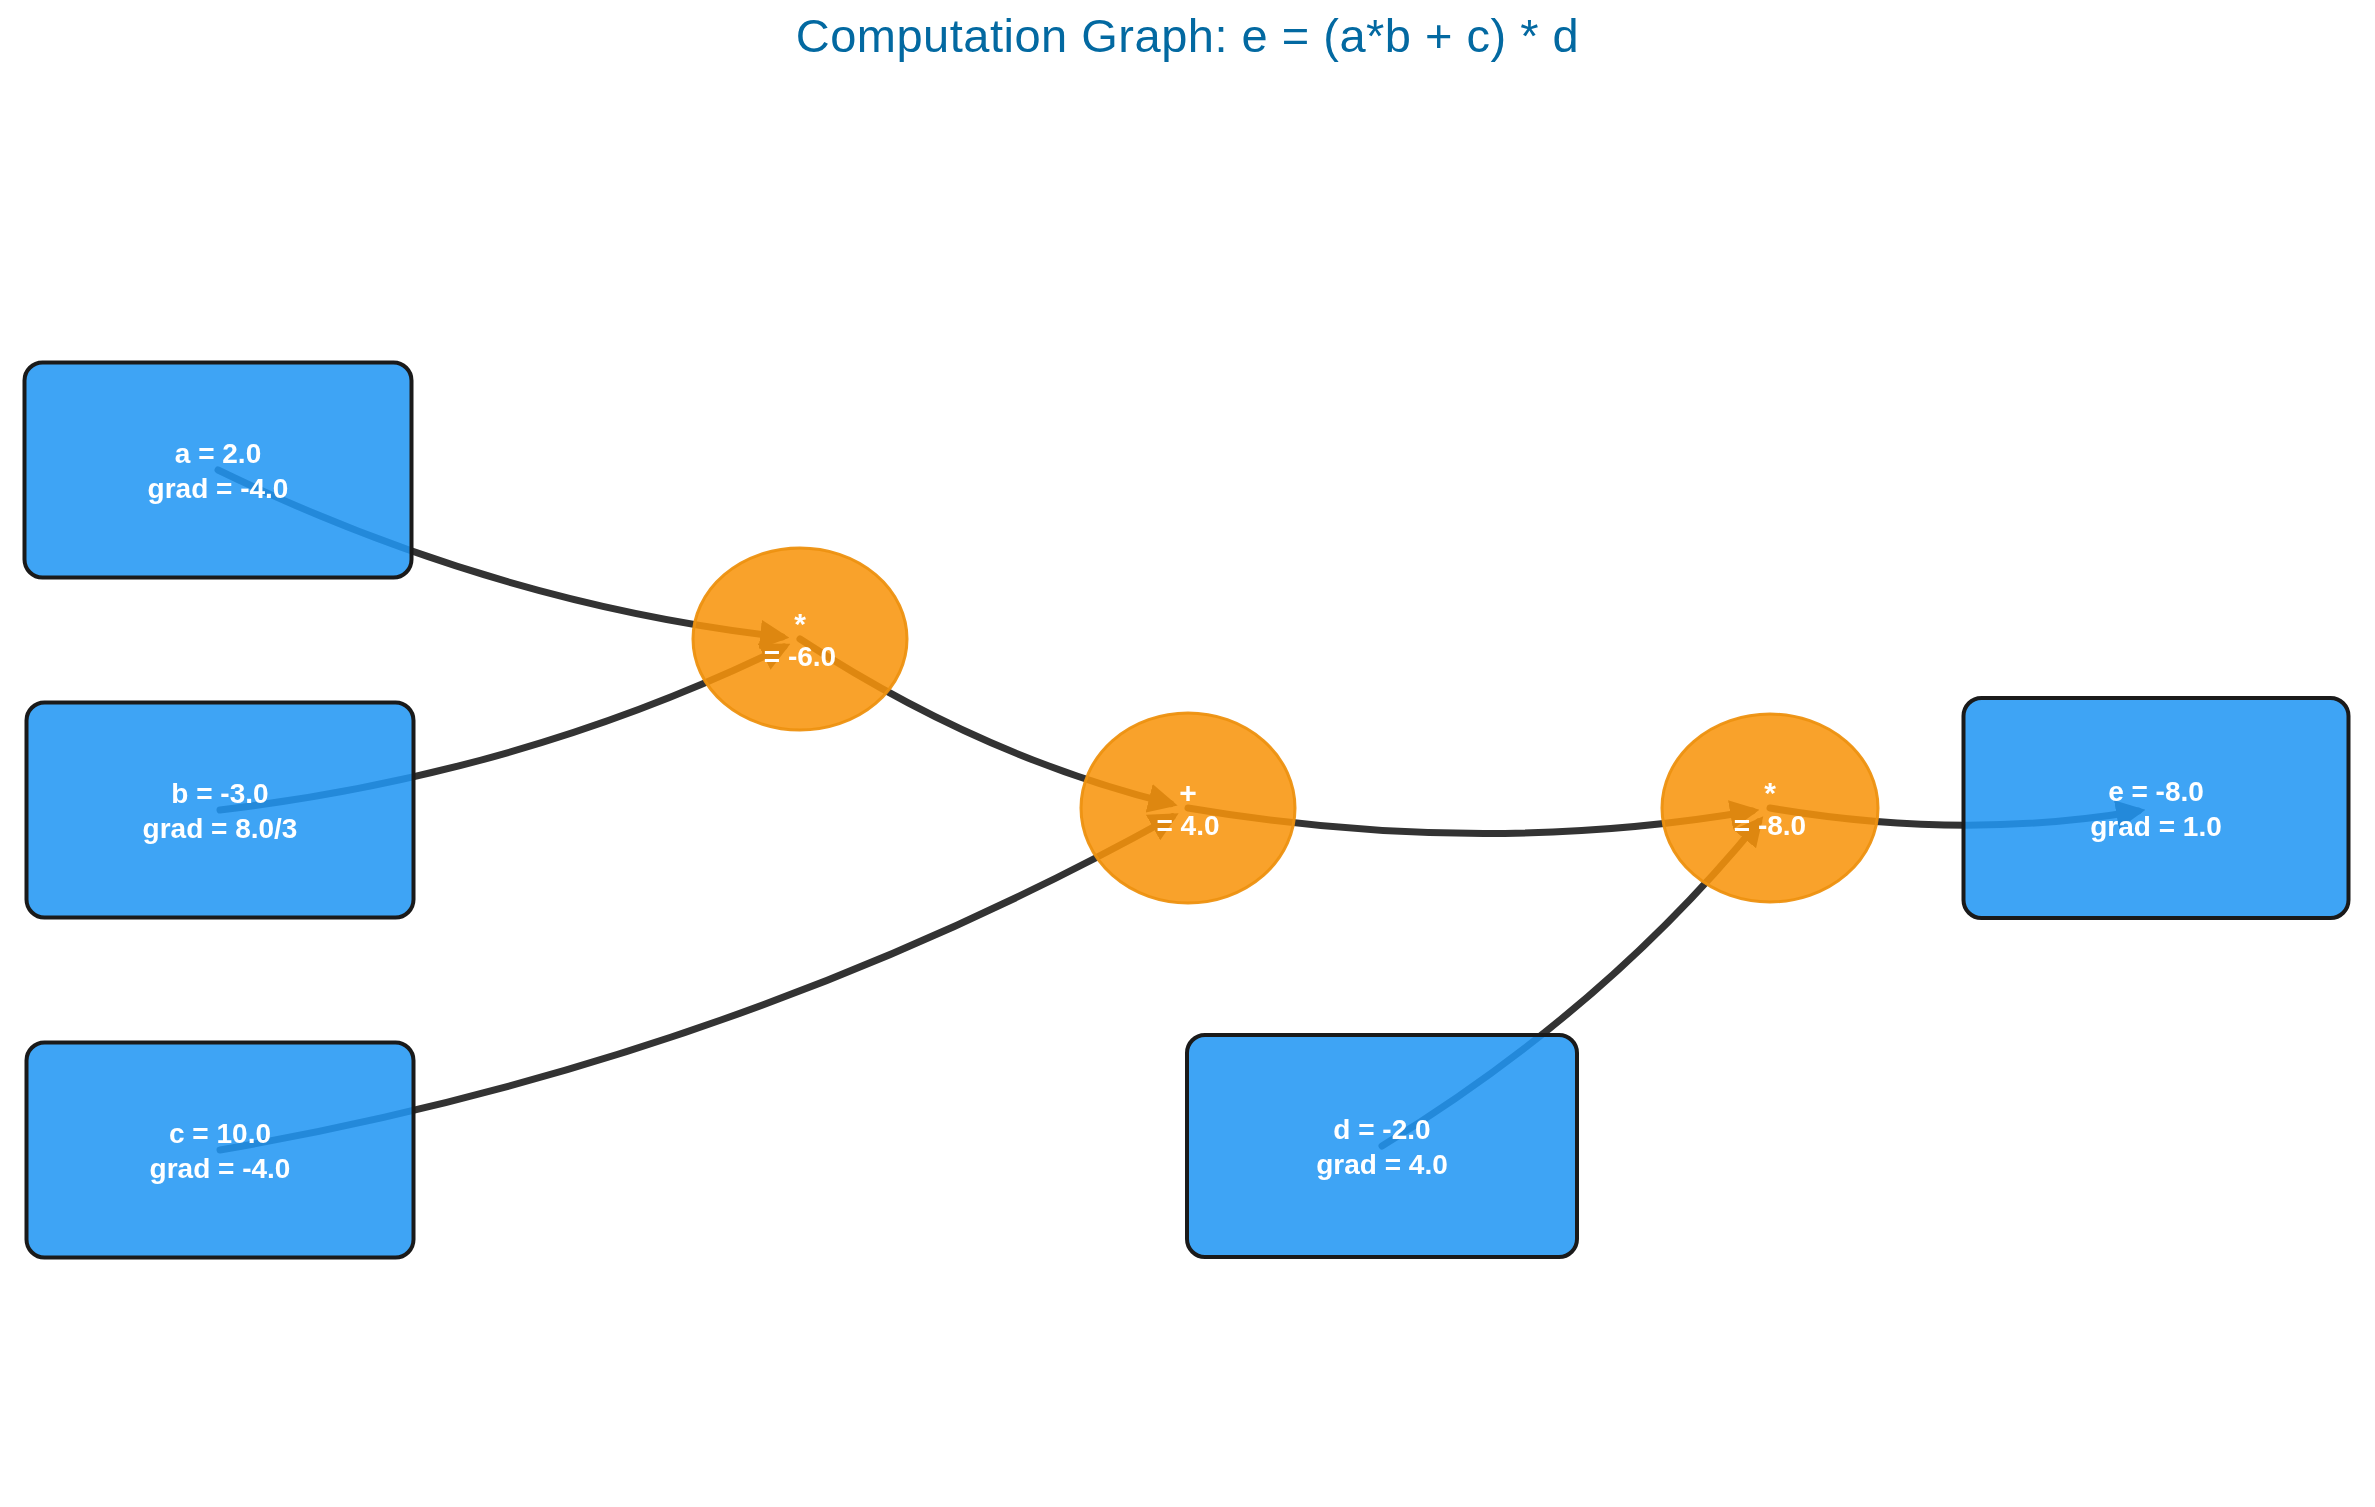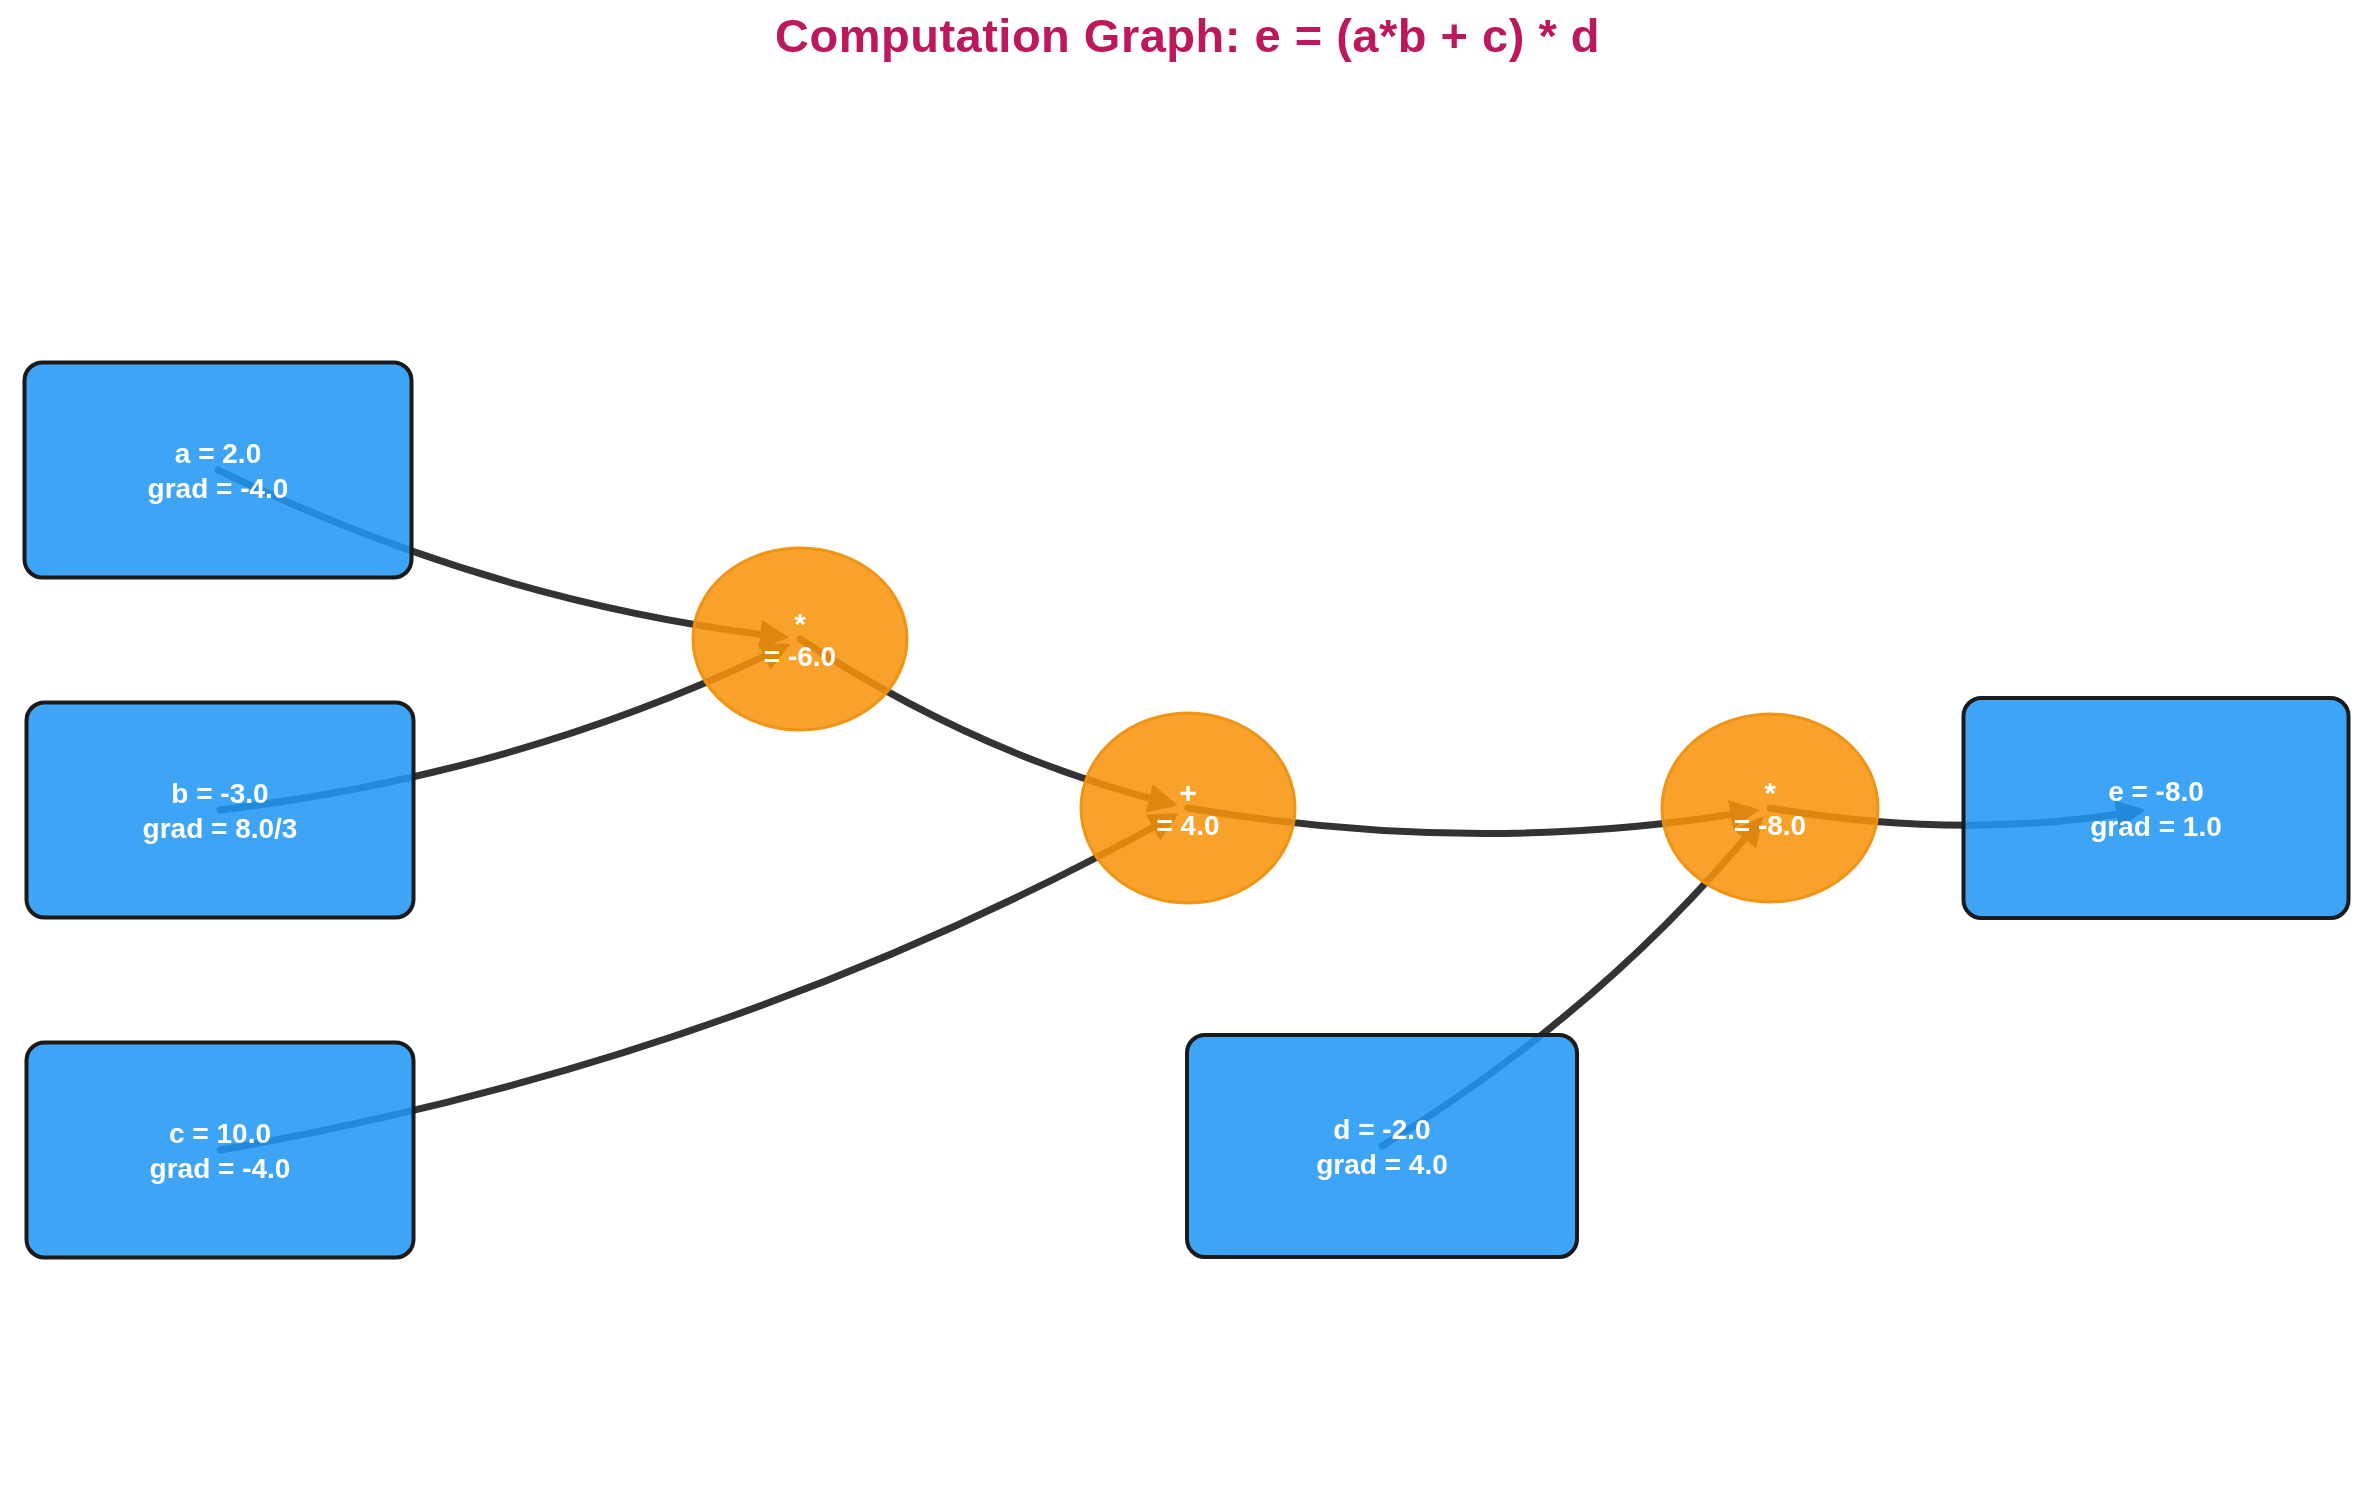--- a/index.html
+++ b/index.html
@@ -16,23 +16,23 @@
     font-family: "Liberation Sans", sans-serif;
   }
   .fig-title {
     position: absolute;
     top: 8px;
     left: 0;
     width: 2375px;
     text-align: center;
     margin: 0;
     font-family: "Liberation Sans", sans-serif;
-    font-weight: bold;
+    font-weight: normal;
     font-size: 47px;
-    color: #be185d;
+    color: #0369a1;
     letter-spacing: 0.5px;
   }
   svg.graph {
     position: absolute;
     left: 0;
     top: 0;
   }
   .edge-path {
     fill: none;
   }

